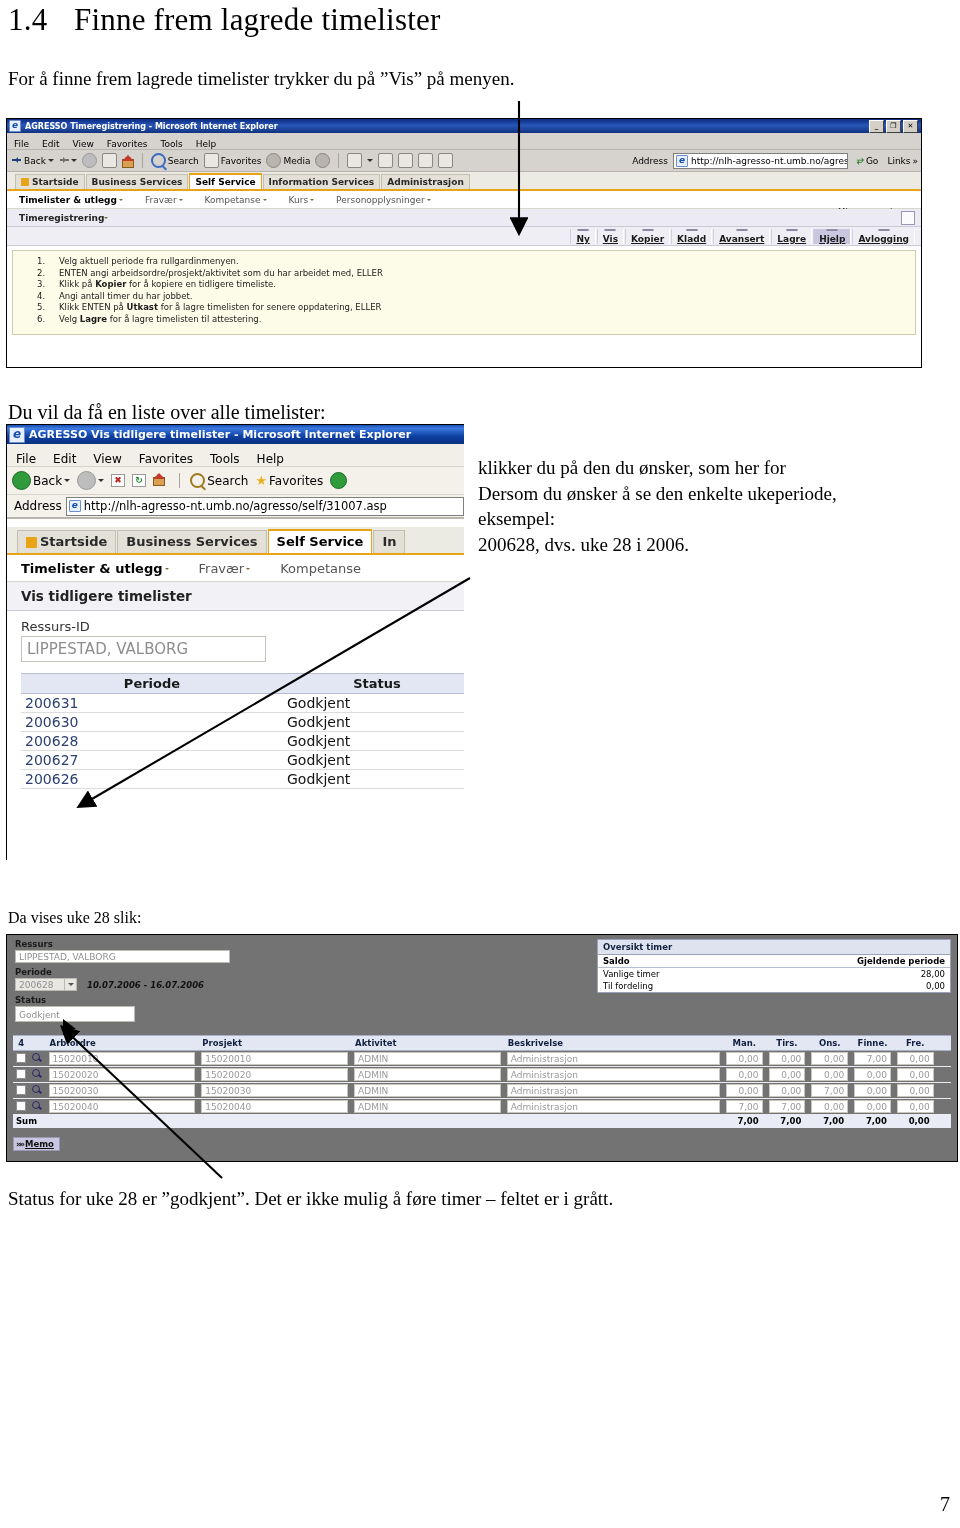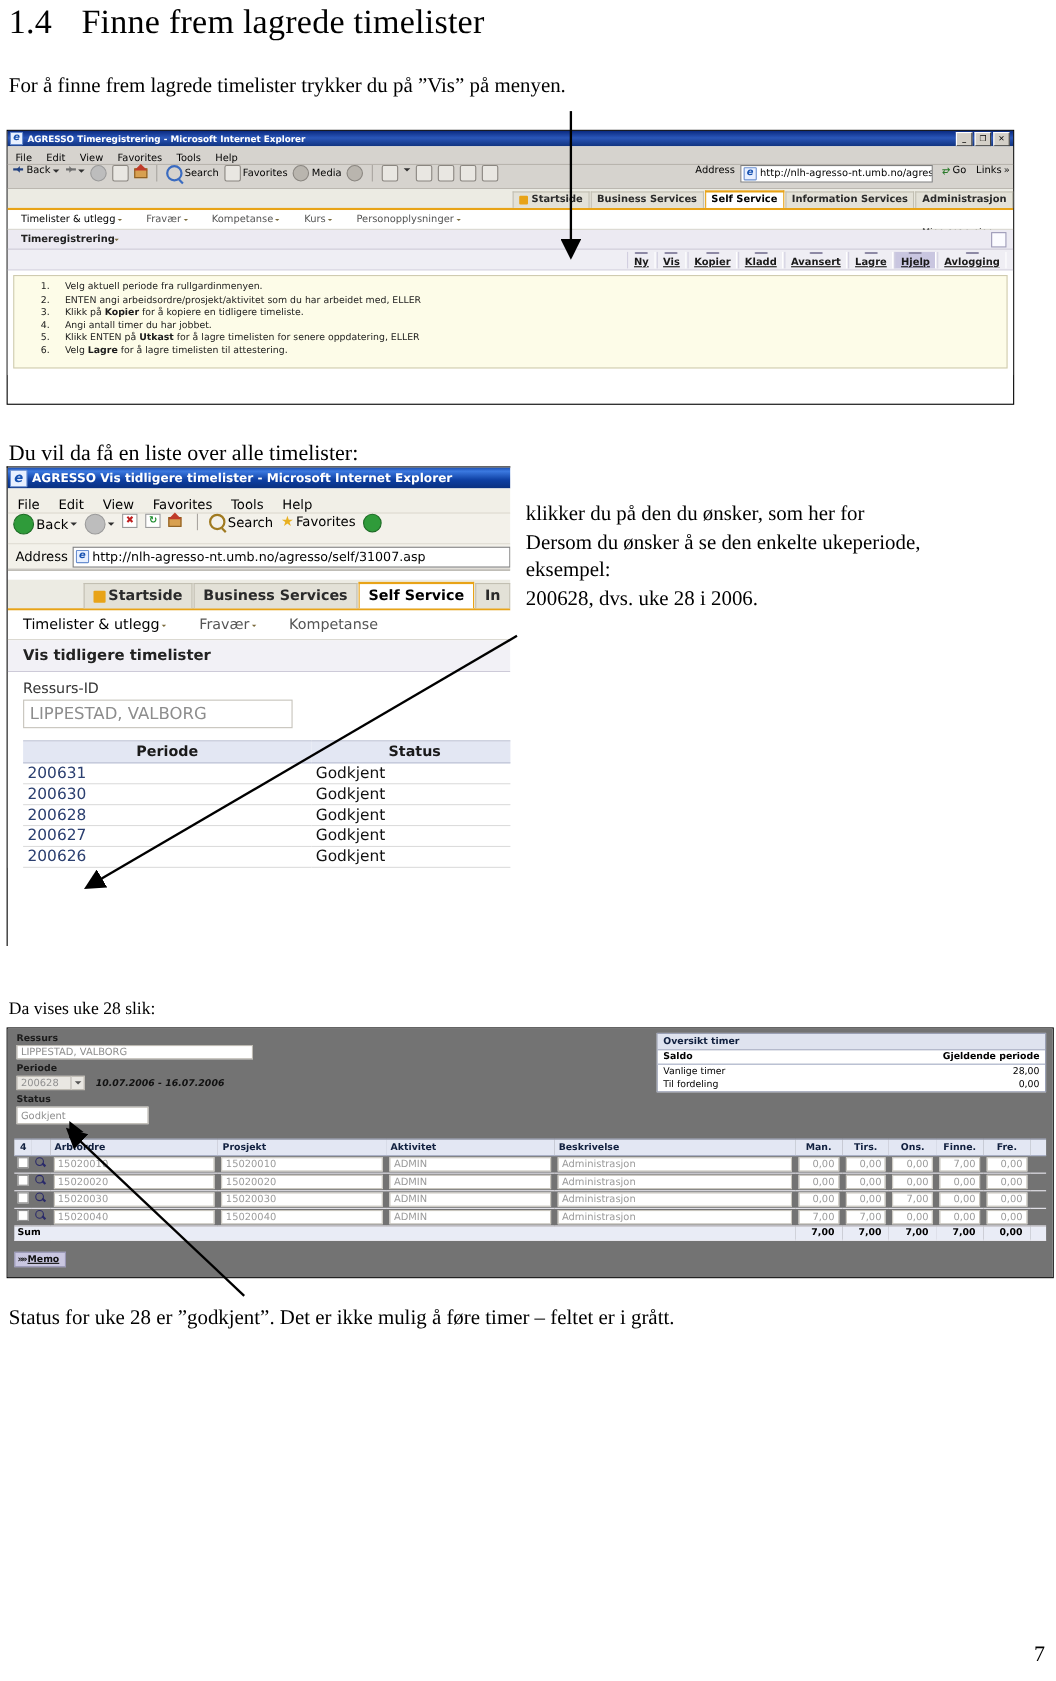--- a/index.html
+++ b/index.html
@@ -72,21 +72,21 @@
   .ie-menubar{
     height:16px;background:#d6d3ce;
     display:flex;align-items:flex-end;gap:13px;padding-left:7px;
     font-family:"DejaVu Sans",sans-serif;font-size:9px;color:#000;
     border-bottom:1px solid #b8b4ad;
   }
   .ie-menubar.xp{height:22px;background:#f1efe7;font-size:12px;gap:17px;padding-left:9px;border-bottom:1px solid #d7d3c8;}
 
   .ie-toolbar{
     height:21px;background:#d6d3ce;
-    display:flex;align-items:flex-start;gap:5px;padding-left:5px;
+    display:flex;align-items:center;gap:5px;padding-left:5px;
     font-family:"DejaVu Sans",sans-serif;font-size:9px;color:#000;
     border-bottom:1px solid #b8b4ad;
   }
   .ie-toolbar.xp{height:27px;background:#f3f1ea;font-size:12px;gap:7px;border-bottom:1px solid #d7d3c8;}
   .tb-item{display:flex;align-items:center;gap:2px;white-space:nowrap;}
   .tb-sep{width:1px;height:15px;background:#a9a5a0;margin:0 3px;}
 
   .icn{display:inline-block;flex:0 0 auto;}
   .icn-arrowleft{width:10px;height:10px;position:relative;}
   .icn-arrowleft::before{content:"";position:absolute;left:0;top:3px;width:9px;height:2px;background:#204080;}
@@ -123,41 +123,41 @@
     font-size:9px;overflow:hidden;white-space:nowrap;
   }
   .addr-input.xp{height:17px;font-size:11.5px;}
   .go-btn{display:flex;align-items:center;gap:2px;padding:0 4px;white-space:nowrap;}
   .links-btn{display:flex;align-items:center;gap:2px;padding-right:3px;white-space:nowrap;}
 
   
   .ag-tabstrip{
     height:17px;background:#ecebe3;border-bottom:2px solid #e8a317;
     display:flex;align-items:flex-end;padding-left:8px;gap:1px;
-    font-family:"DejaVu Sans",sans-serif;font-size:9px;font-weight:bold;justify-content:flex-end;
+    font-family:"DejaVu Sans",sans-serif;font-size:9px;font-weight:bold;
   }
   .ag-tabstrip.big{height:26px;font-size:13px;padding-left:10px;}
   .ag-tab{
     height:14px;line-height:14px;padding:0 5px;
     background:#e3e1d7;border:1px solid #c2bfb2;border-bottom:none;
     color:#2a2a2a;white-space:nowrap;
     display:flex;align-items:center;gap:3px;
   }
   .ag-tabstrip.big .ag-tab{height:22px;line-height:22px;padding:0 8px;}
   .ag-tab.active{background:#fff;border-color:#e8a317;border-top-width:2px;color:#000;}
   .tab-home-icon{width:8px;height:8px;background:#e8a317;border-radius:1px;}
 
   .ag-menubar{
     height:17px;background:#fff;border-bottom:1px solid #d8d5cc;
     display:flex;align-items:center;gap:22px;padding-left:12px;
     font-family:"DejaVu Sans",sans-serif;font-size:9px;
   }
   .ag-menubar.big{height:26px;font-size:13px;gap:30px;padding-left:14px;}
   .ag-menu-item{white-space:nowrap;color:#555;display:flex;align-items:center;gap:2px;}
-  .ag-menu-item.strong{color:#000;font-weight:normal;}
+  .ag-menu-item.strong{color:#000;font-weight:bold;}
   .mcaret{width:0;height:0;border:2.5px solid transparent;border-top-color:#7a6a3a;margin-top:3px;}
 
   .ag-crumbbar{
     height:17px;background:#eceaf2;border-bottom:1px solid #cdcad8;
     display:flex;align-items:center;padding-left:12px;
     font-family:"DejaVu Sans",sans-serif;font-size:9px;font-weight:bold;color:#222;
   }
   .ag-crumbbar.big{height:28px;font-size:13.5px;padding-left:14px;background:#f2f1f6;}
 
   .snarvei{

